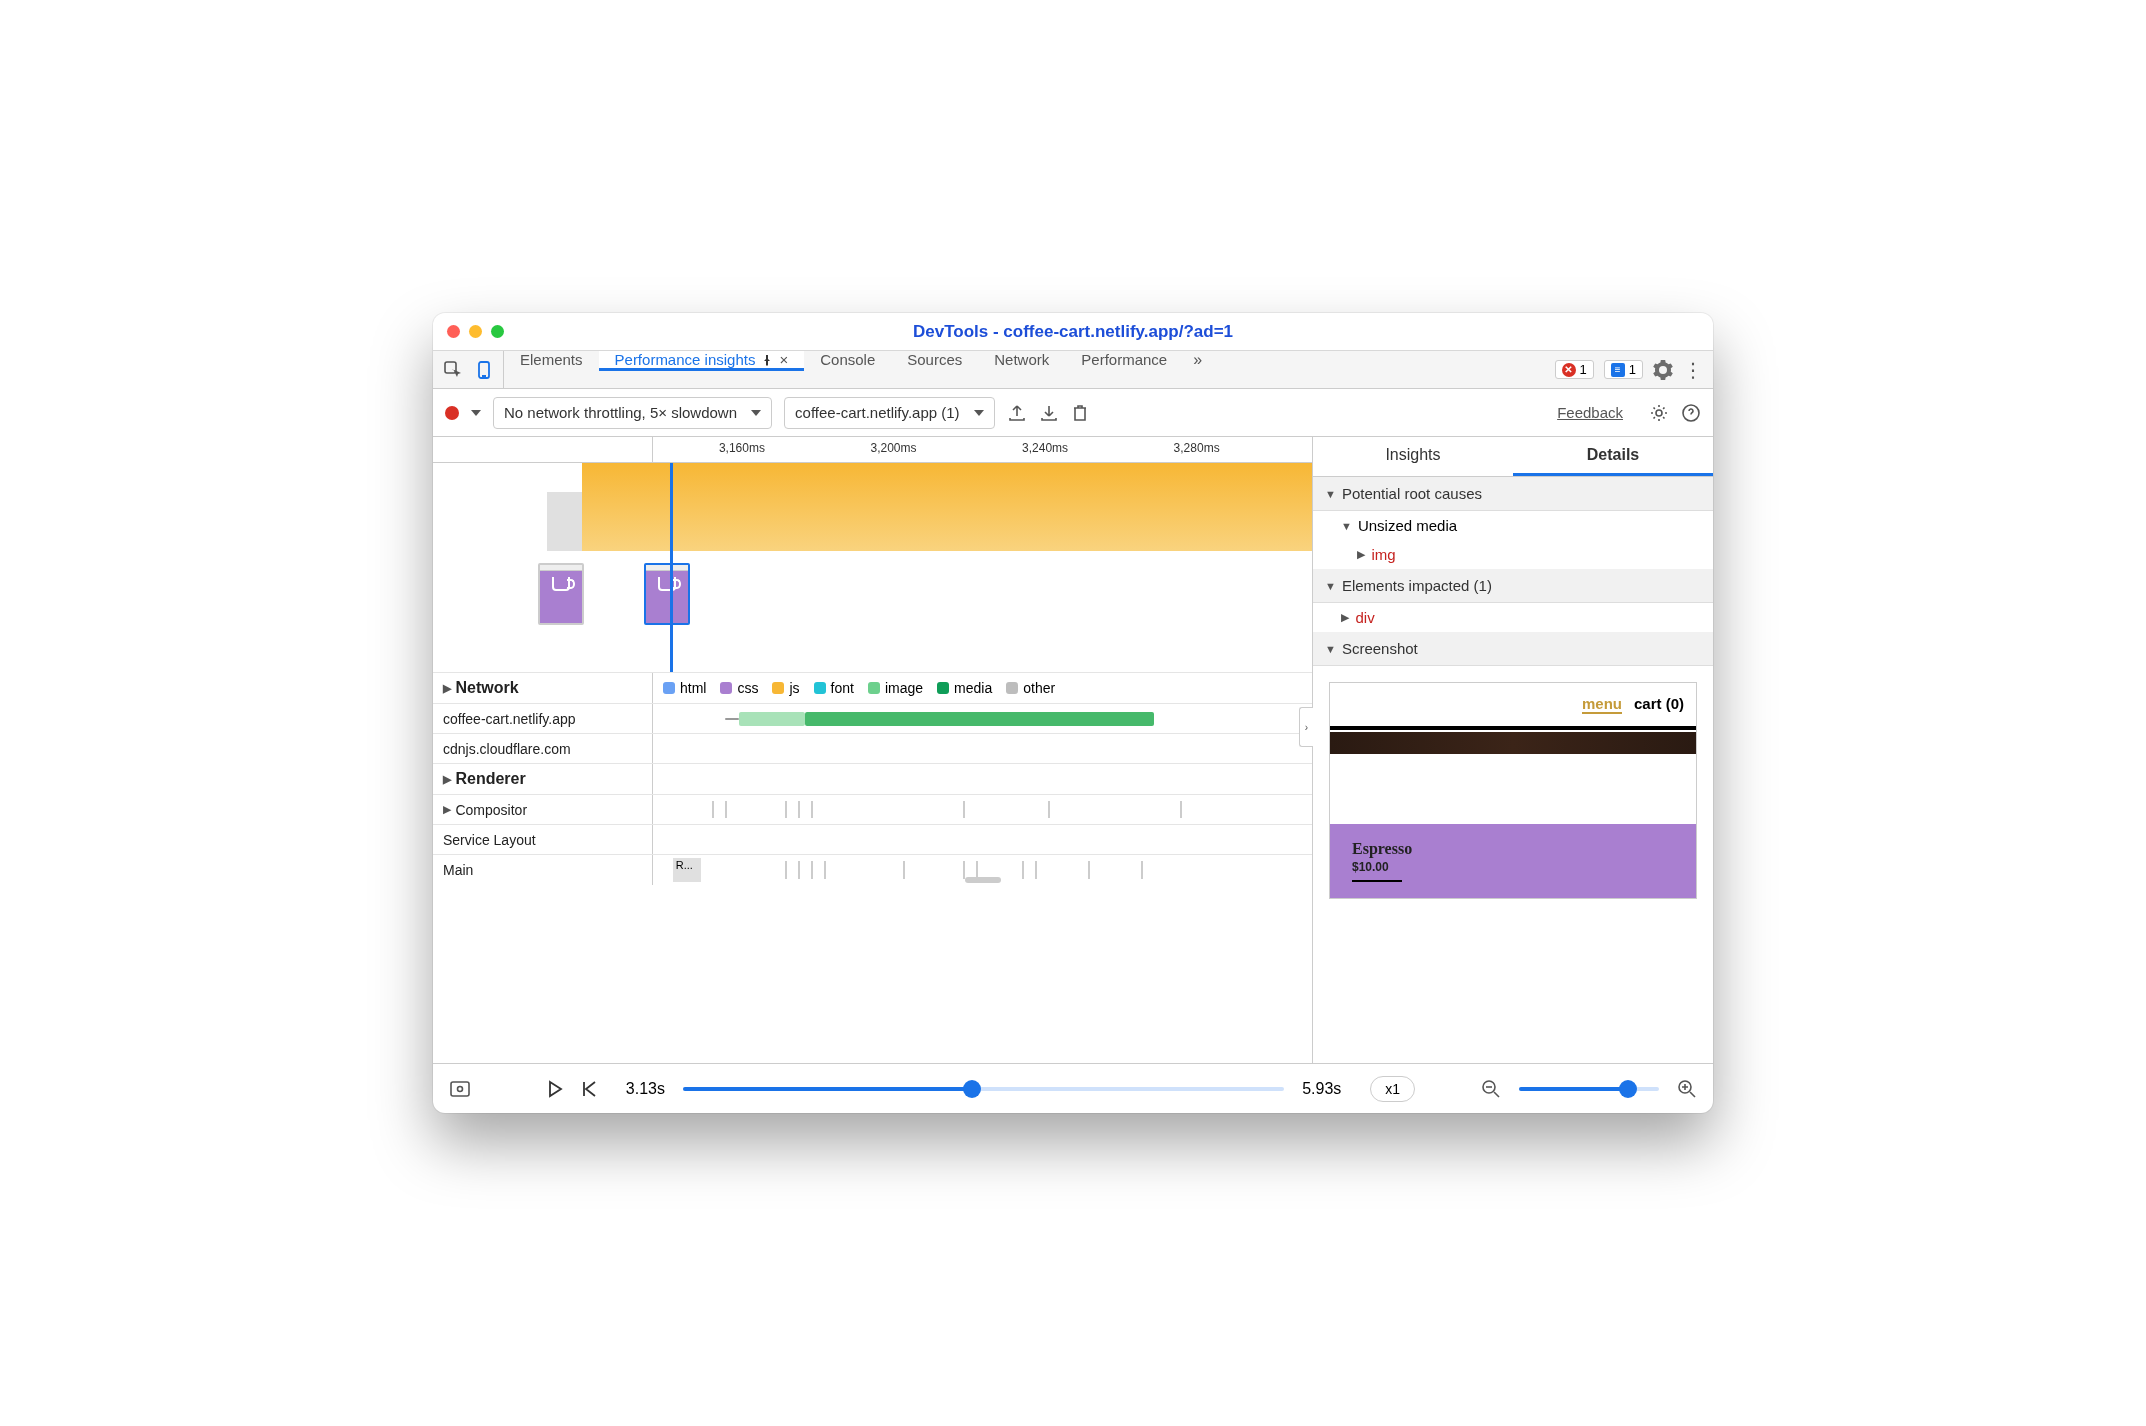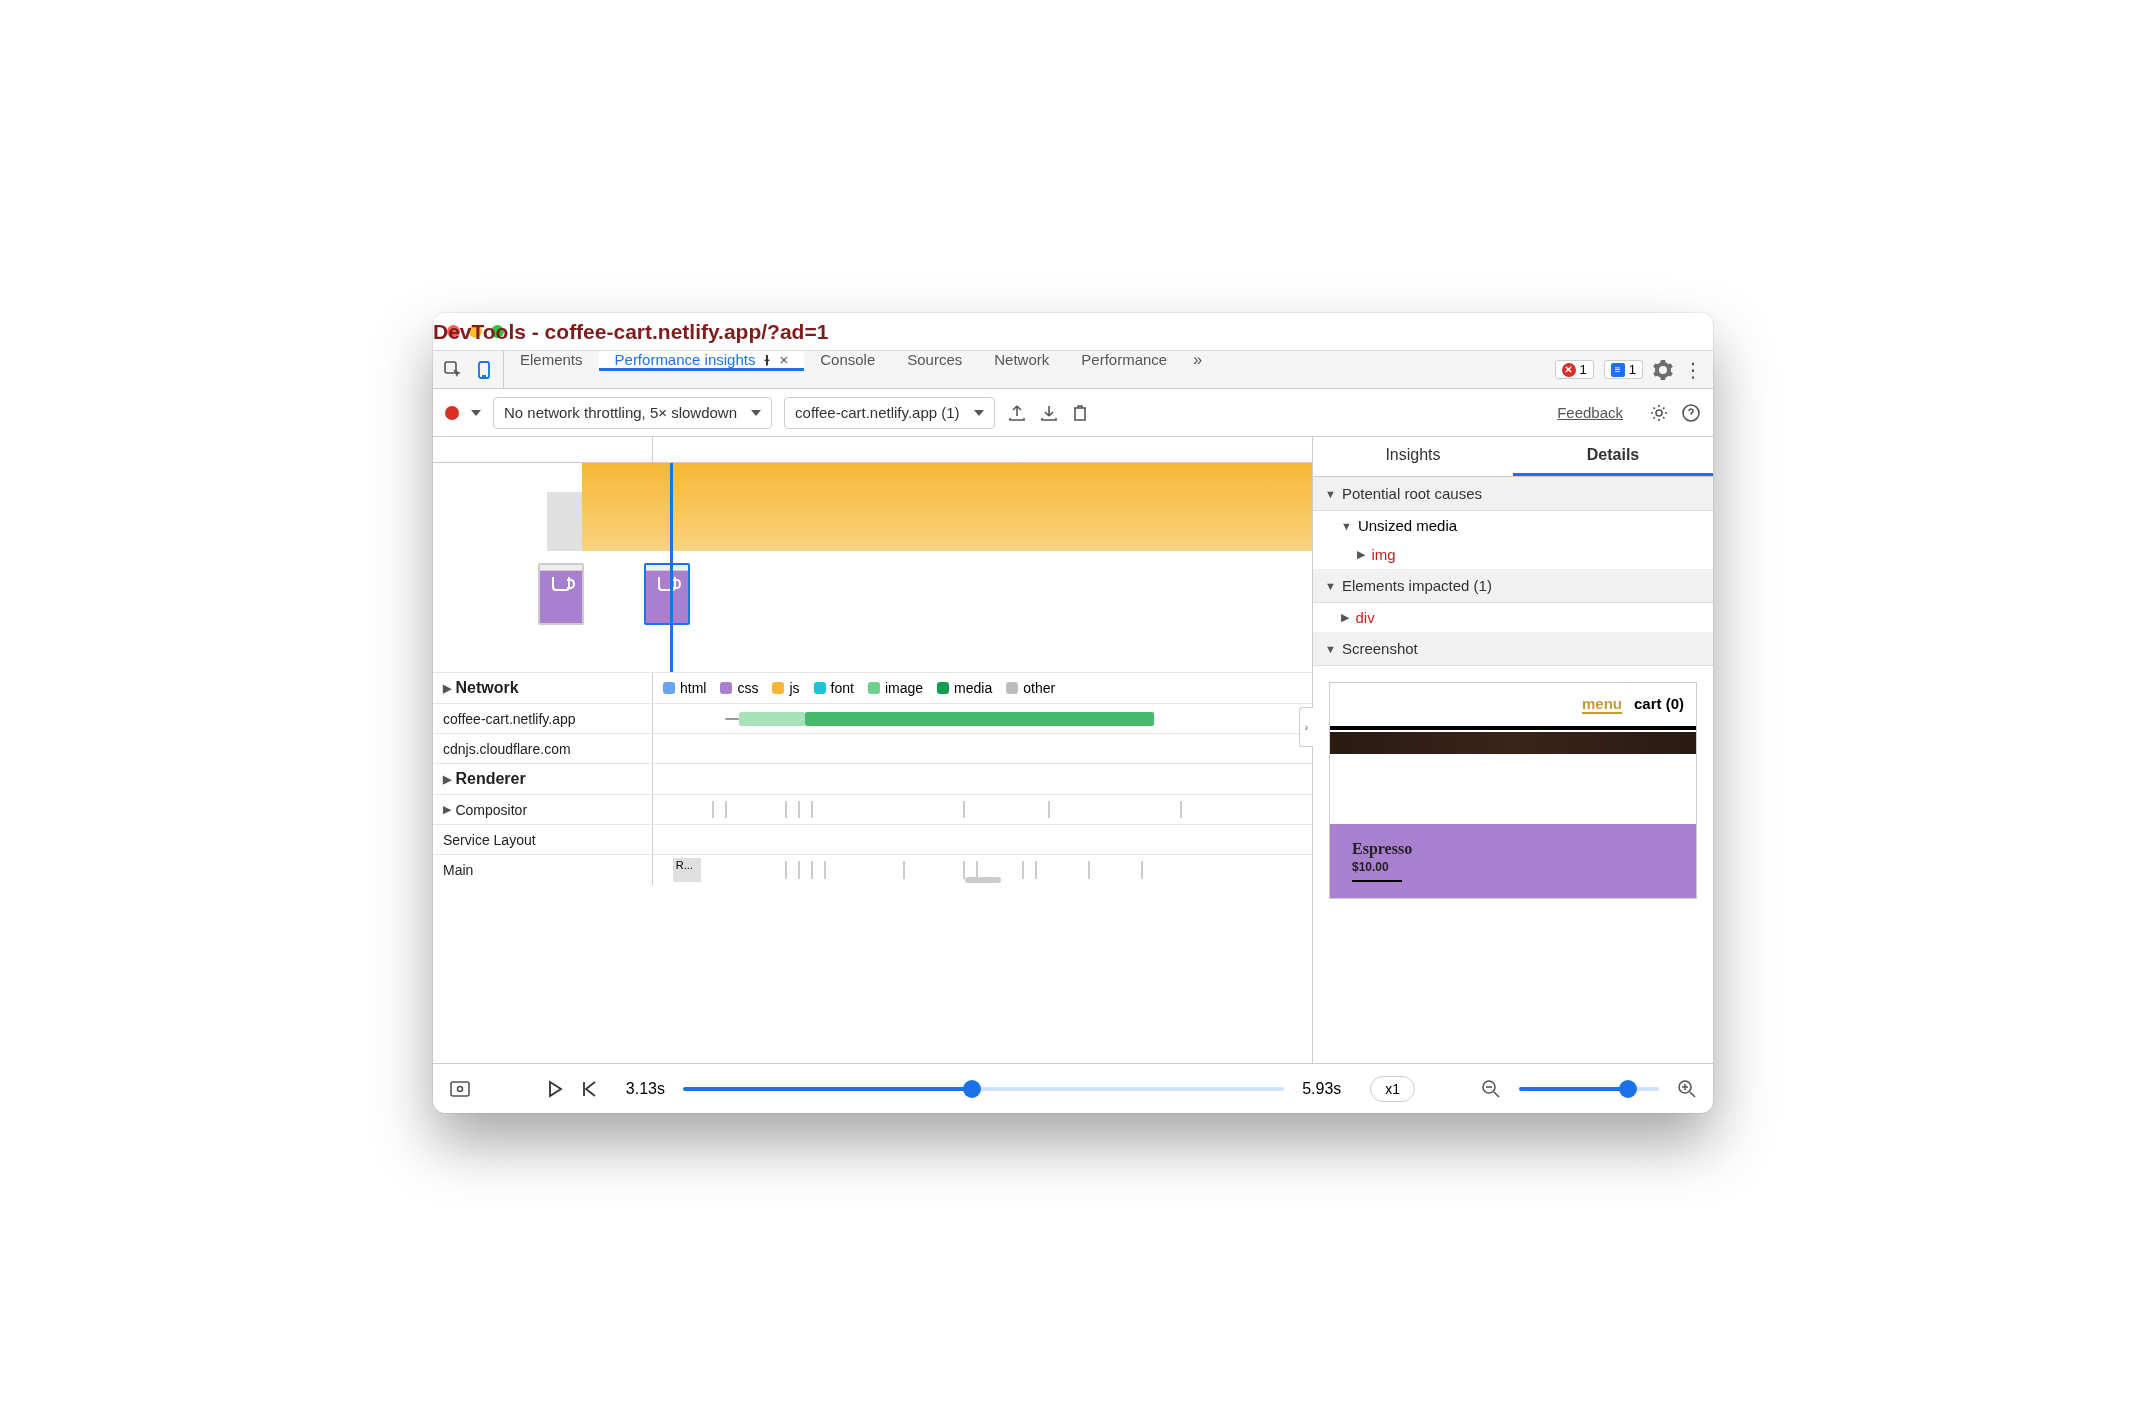--- a/index.html
+++ b/index.html
@@ -2,21 +2,21 @@
 <html><head>
 <meta charset="utf-8">
 <style>
 * { box-sizing: border-box; margin: 0; padding: 0; font-family: -apple-system, "Helvetica Neue", Arial, sans-serif; }
 body { background: #fff; display: flex; align-items: center; justify-content: center; min-height: 100vh; }
 .window { width: 1280px; height: 800px; border-radius: 12px; box-shadow: 0 30px 60px rgba(0,0,0,0.35), 0 0 0 1px rgba(0,0,0,0.06); background: #fff; overflow: hidden; display: flex; flex-direction: column; }
 .titlebar { height: 38px; display: flex; align-items: center; position: relative; border-bottom: 1px solid #d8d8d8; }
 .traffic { display: flex; gap: 9px; padding-left: 14px; }
 .traffic span { width: 13px; height: 13px; border-radius: 50%; }
 .tlr { background: #ff5f57; } .tly { background: #febc2e; } .tlg { background: #28c840; }
-.title { position: absolute; left: 0; right: 0; font-weight: 600; font-size: 21px; color: #7f1d1d; pointer-events: none; }
+.title { position: absolute; left: 0; right: 0; text-align: center; font-weight: 600; font-size: 17px; color: #1d4ed8; pointer-events: none; }
 .tabsbar { height: 38px; display: flex; align-items: stretch; border-bottom: 1px solid #ccc; background: #f5f5f5; }
 .tabsbar-left { display: flex; align-items: center; padding: 0 10px; gap: 12px; border-right: 1px solid #ccc; }
 .icon { display: inline-flex; align-items: center; justify-content: center; }
 .tabs { display: flex; align-items: flex-start; flex: 1; }
 .tab { display: flex; align-items: center; padding: 0 16px; font-size: 15px; color: #555; cursor: pointer; gap: 6px; border-bottom: 3px solid transparent; }
 .tab.active { color: #1a73e8; border-bottom-color: #1a73e8; background: #fff; }
 .tabs-right { display: flex; align-items: center; gap: 10px; padding: 0 10px; }
 .badge { display: flex; align-items: center; gap: 4px; border: 1px solid #ccc; border-radius: 3px; padding: 1px 6px; font-size: 13px; background: #fff; }
 .badge .dot { width: 14px; height: 14px; border-radius: 50%; display: flex; align-items: center; justify-content: center; color: #fff; font-size: 10px; font-weight: bold; }
 .toolbar { height: 48px; display: flex; align-items: center; padding: 0 12px; gap: 12px; border-bottom: 1px solid #ccc; }
@@ -194,20 +194,26 @@
           <path d="M8 8a2 2 0 113 1.7c-.7.5-1 1-1 1.8m0 2.5v.1"></path>
         </svg>
     </span>
   </div>
 
   <div class="main">
     <div class="timeline-pane">
 
       <div class="ruler">
         <div class="ruler-gutter"></div>
+        <div class="ruler-ticks">
+          <span style="left:10%">3,160ms</span>
+          <span style="left:33%">3,200ms</span>
+          <span style="left:56%">3,240ms</span>
+          <span style="left:79%">3,280ms</span>
+        </div>
       </div>
 
       <div class="row tall">
         <div class="row-content">
           <div class="heat" style="left:13%; right:65%; top:14%; bottom:58%; background:#e0e0e0;"></div>
           <div class="heat" style="left:17%; right:0;"></div>
           <div class="playhead" style="left:27%;"></div>
           <div class="ls-thumb off" style="left:12%;">
             <div class="bar"></div>
               <div class="body">

